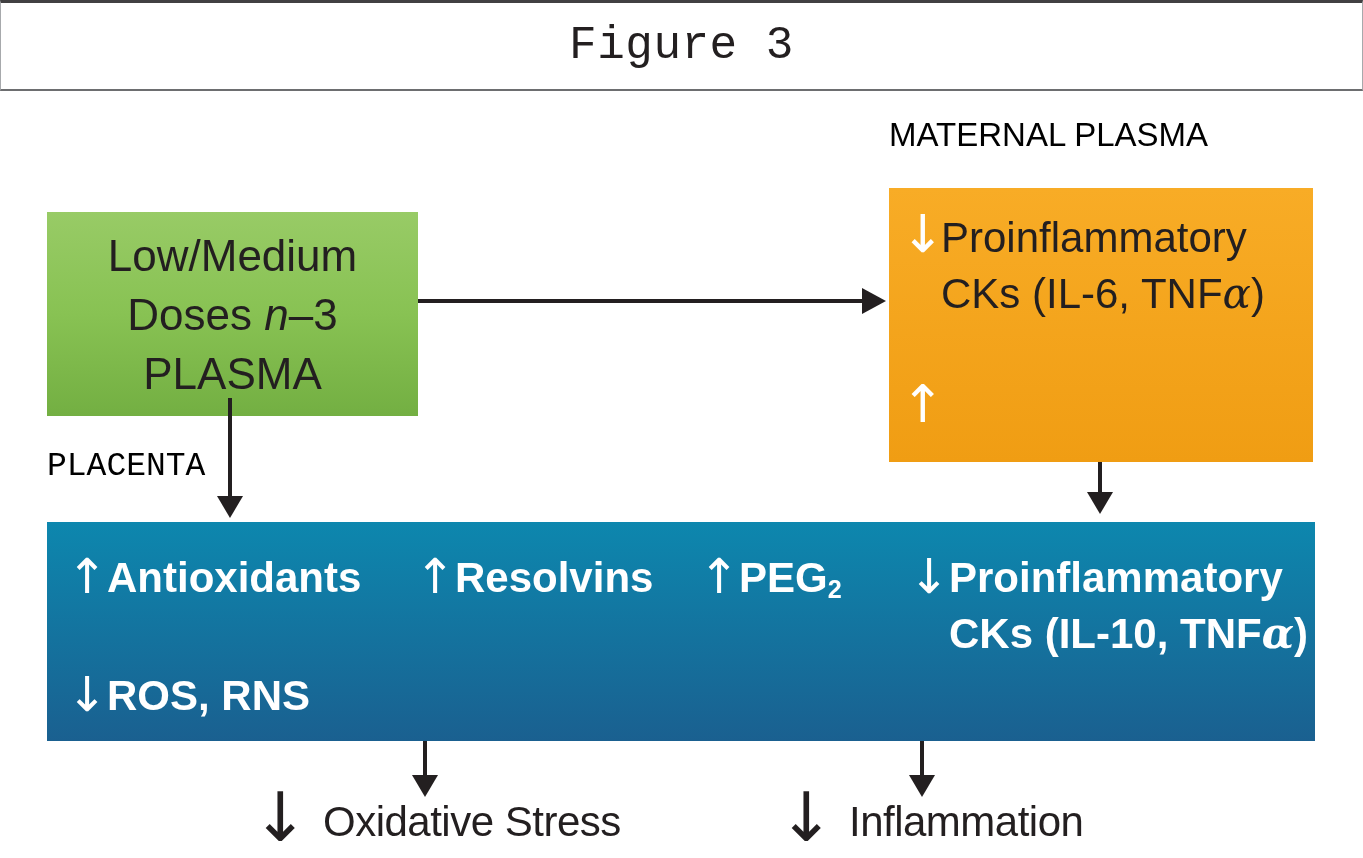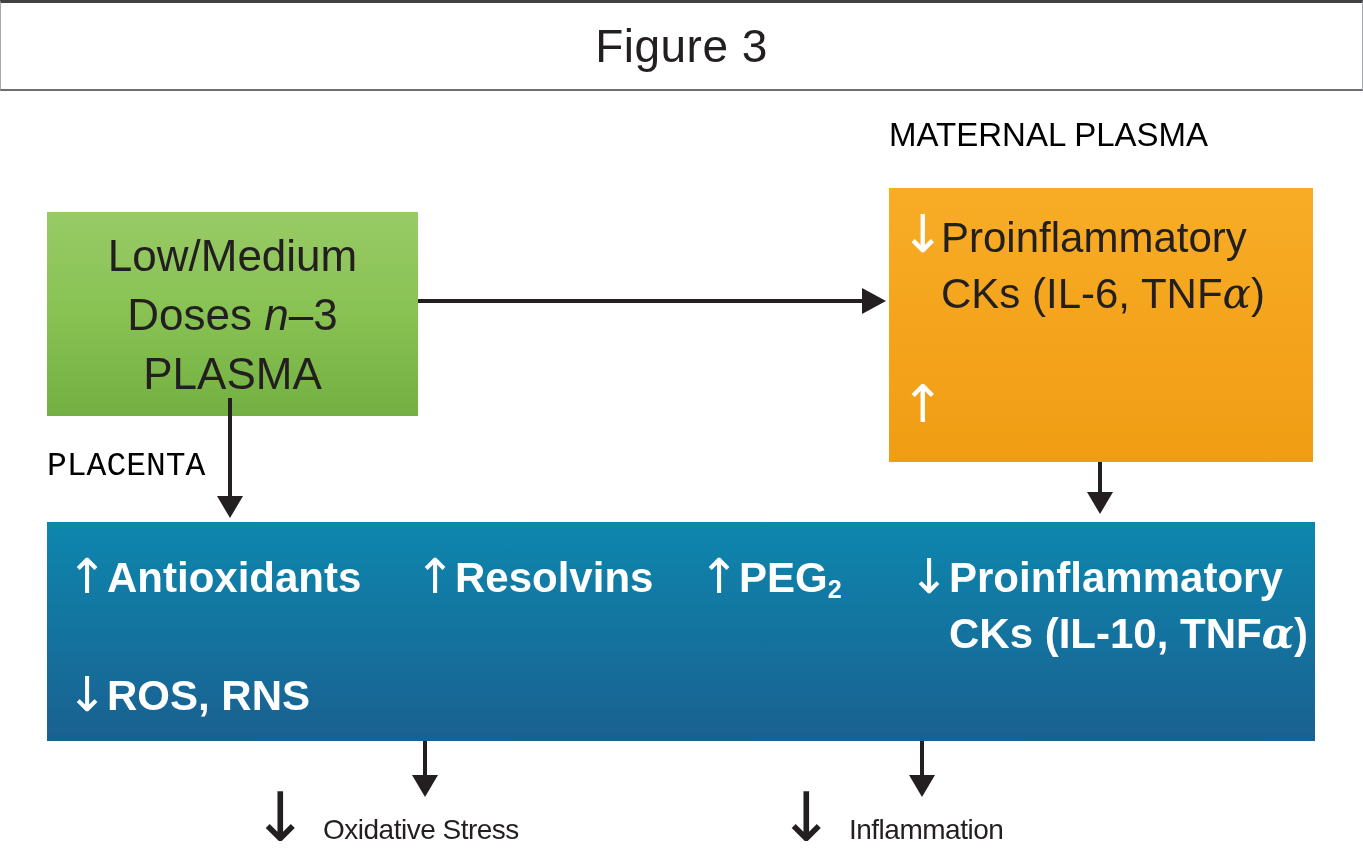--- a/index.html
+++ b/index.html
@@ -6,21 +6,21 @@
   .stage {
     position:relative; width:1363px; height:858px; background:#ffffff;
     overflow:hidden; font-family:"Liberation Sans", sans-serif; color:#231f20;
   }
 
   
   .title-band {
     position:absolute; left:0; top:0; width:1363px; height:91px; box-sizing:border-box;
     border-top:3px solid #414042; border-bottom:2px solid #6d6e70;
     border-left:1px solid #a7a9ac; border-right:1px solid #a7a9ac;
-    display:flex; align-items:center; justify-content:center;
+    display:flex; align-items:center; justify-content:center;font-family:Liberation Mono, monospace;
   }
   .title-band h1 { margin:0; font-size:46px; font-weight:normal; letter-spacing:0.5px; color:#231f20; }
 
   
   .section-label { position:absolute; font-size:33px; color:#000000; white-space:nowrap; }
   .maternal-label { left:889px; top:116px; width:424px; }
   .placenta-label { left:47px; top:448px; width:1268px;font-family:Liberation Mono, monospace; }
 
   
   .box { position:absolute; box-sizing:border-box; }
@@ -80,21 +80,21 @@
   .v2-stem { left:1098px; top:462px; width:4px; height:32px; }
   .v2-head { left:1087px; top:492px; }
   .v3-stem { left:423px; top:741px; width:4px; height:36px; }
   .v3-head { left:412px; top:775px; }
   .v4-stem { left:920px; top:741px; width:4px; height:36px; }
   .v4-head { left:909px; top:775px; }
 
   
   .outcome { position:absolute; display:flex; align-items:flex-start; color:#231f20; white-space:nowrap; }
   .outcome .glyph-arrow { font-size:68px; line-height:0.95; width:auto; margin-top:0; }
-  .outcome .label { font-size:28px; margin-left:14px; margin-top:28px; letter-spacing:-0.5px; }
+  .outcome .label { font-size:42px; margin-left:14px; margin-top:12px; letter-spacing:-0.5px; }
   .out-ox { left:252px; top:786px; }
   .out-inf { left:778px; top:786px; }
 </style>
 </head>
 <body>
 
 <div class="stage">
 
   <header class="title-band">
     <h1>Figure 3</h1>

